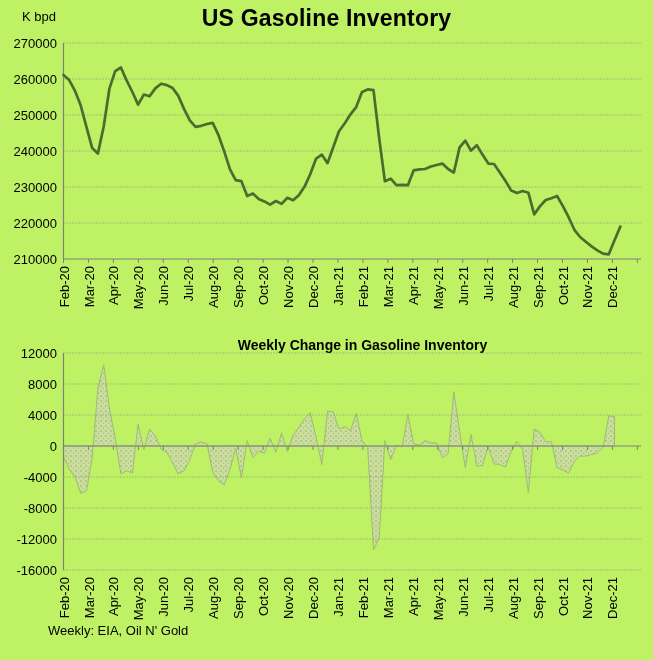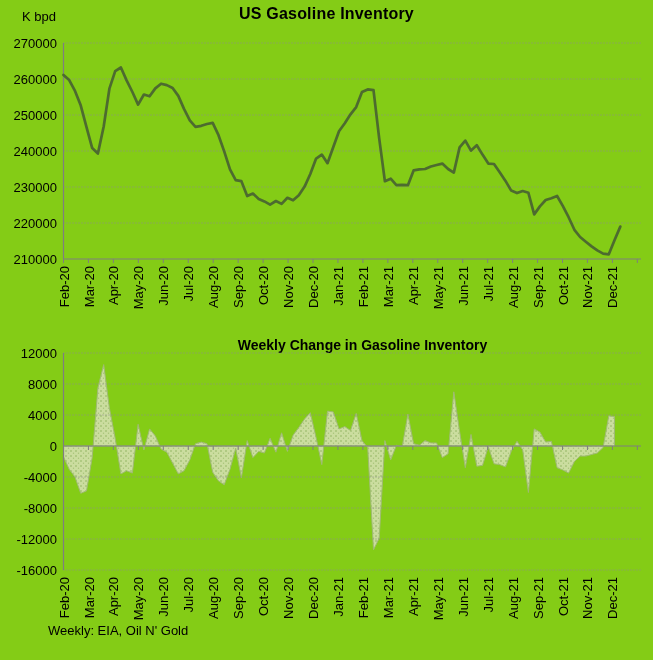--- a/index.html
+++ b/index.html
@@ -1,19 +1,19 @@
 <!DOCTYPE html>
 <html><head>
 <meta charset="utf-8">
 <style>
   html,body{margin:0;padding:0;background:#ffffff;}
-  .page{position:relative;width:653px;height:660px;background:#84cc16;
+  .page{position:relative;width:653px;height:660px;background:#bef264;
         font-family:"Liberation Sans",sans-serif;color:#000;overflow:hidden;}
   .chart-title-1{position:absolute;top:5px;left:0;width:653px;text-align:center;
-        font-size:16px;font-weight:bold;letter-spacing:0.2px;}
+        font-size:23px;font-weight:bold;letter-spacing:0.2px;}
   .unit-label{position:absolute;top:9px;left:22px;font-size:13px;}
   .chart-title-2{position:absolute;top:337px;left:0;width:653px;text-align:center;
         font-size:14px;font-weight:bold;margin-left:36px;}
   .source-line{position:absolute;top:623px;left:48px;font-size:13px;}
   svg{position:absolute;left:0;}
   #chart1{top:0;}
   #chart2{top:330px;}
 </style>
 </head>
 <body>

